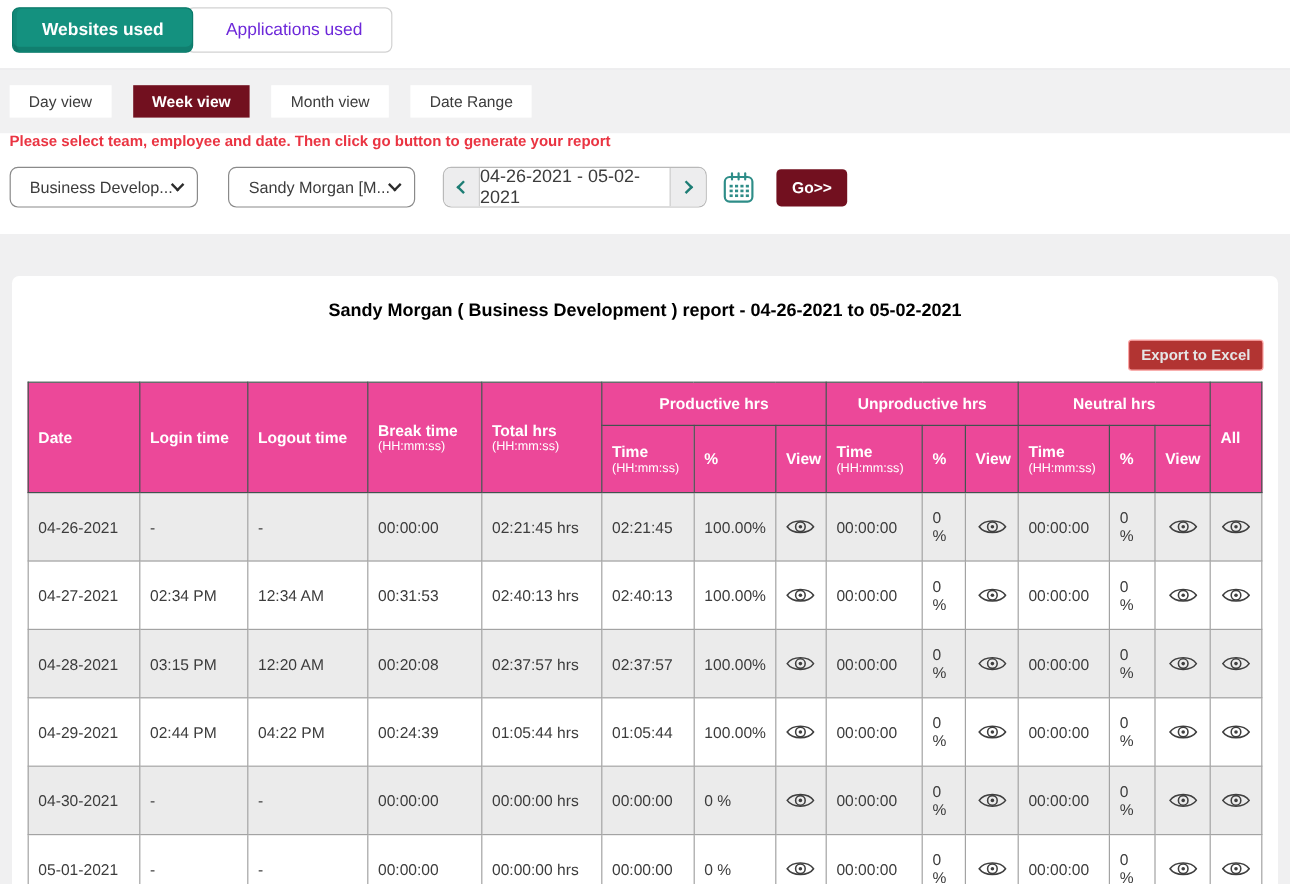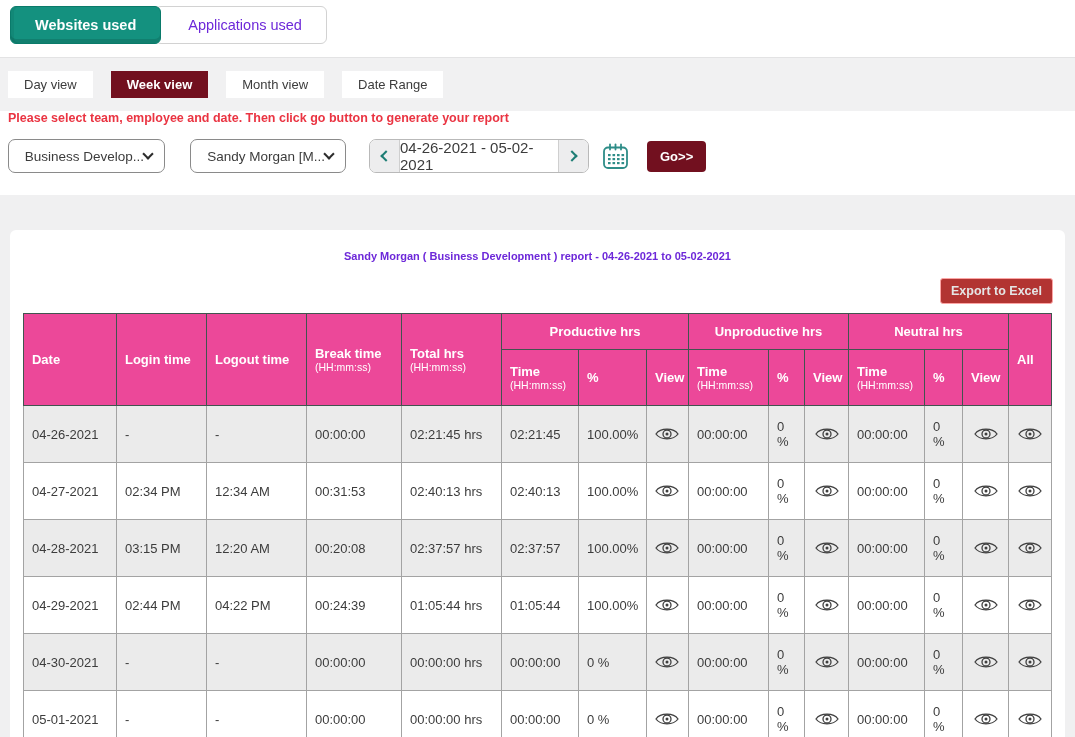--- a/index.html
+++ b/index.html
@@ -64,21 +64,21 @@
   .go-btn {
     margin-left: 18px; background: #72101f; color: #ffffff; font-weight: bold;
     border: none; border-radius: 4px; padding: 8px 13px; font-size: 13px; cursor: pointer; font-family: inherit;
   }
 
   
   .card {
     background: #ffffff; margin: 35px 10px 0 10px; border-radius: 6px;
     padding: 20px 12px 10px 12px; min-height: 484px;
   }
-  .report-title { text-align: center; color: #6d28d9; font-weight: bold; font-size: 11px; }
+  .report-title { text-align: center; color: #000000; font-weight: bold; font-size: 15px; }
   .export-row { display: flex; justify-content: flex-end; margin: 16px 0 9px 0; }
   .export-btn {
     background: #b23432; border: 1px solid #fca5a5; color: #e5e5e5;
     font-weight: bold; font-size: 12.5px; padding: 5px 10px; border-radius: 3px; cursor: pointer; font-family: inherit;
   }
 
   
   table { border-collapse: collapse; table-layout: fixed; width: 1028px; margin: 0 auto; }
   thead th {
     background: #ec4899; color: #ffffff; font-weight: bold; font-size: 13px;

